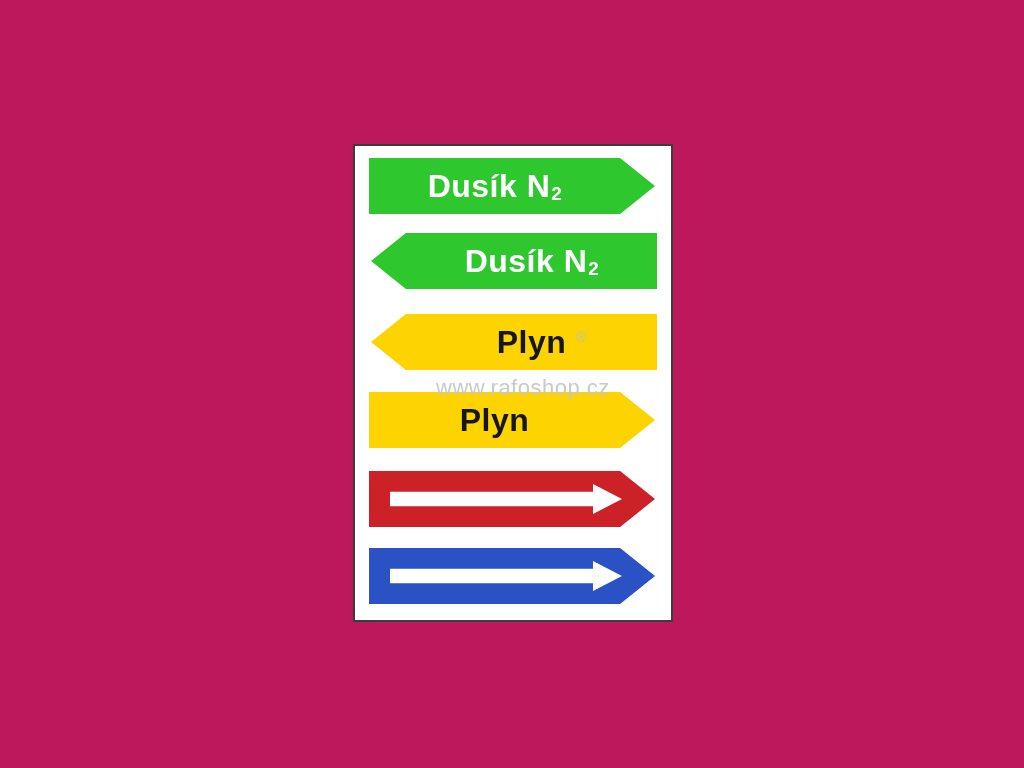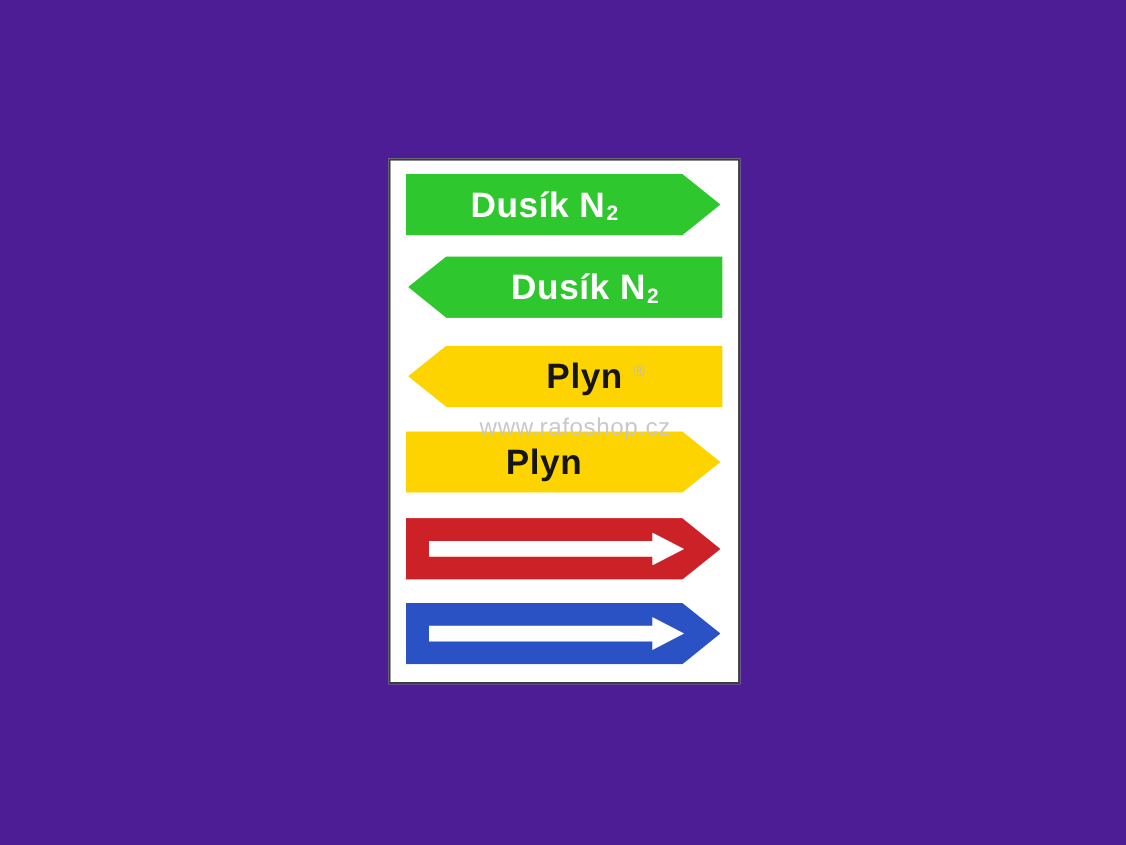--- a/index.html
+++ b/index.html
@@ -3,21 +3,21 @@
 <meta charset="utf-8">
 <style>
   * { box-sizing: border-box; }
   html, body {
     margin: 0; padding: 0;
     width: 1024px; height: 768px;
     background: #ffffff;
     font-family: "Liberation Sans", sans-serif;
     overflow: hidden;
   }
-  .stage { position: relative; width: 1024px; height: 768px; background: #4c1d95; }
+  .stage { position: relative; width: 1024px; height: 768px; background: #be185d; }
 
   
   .card {
     position: absolute;
     left: 353px; top: 144px;
     width: 320px; height: 478px;
     border: 2px solid #3c3c3c;
     background: #ffffff;
     z-index: 1;
   }

